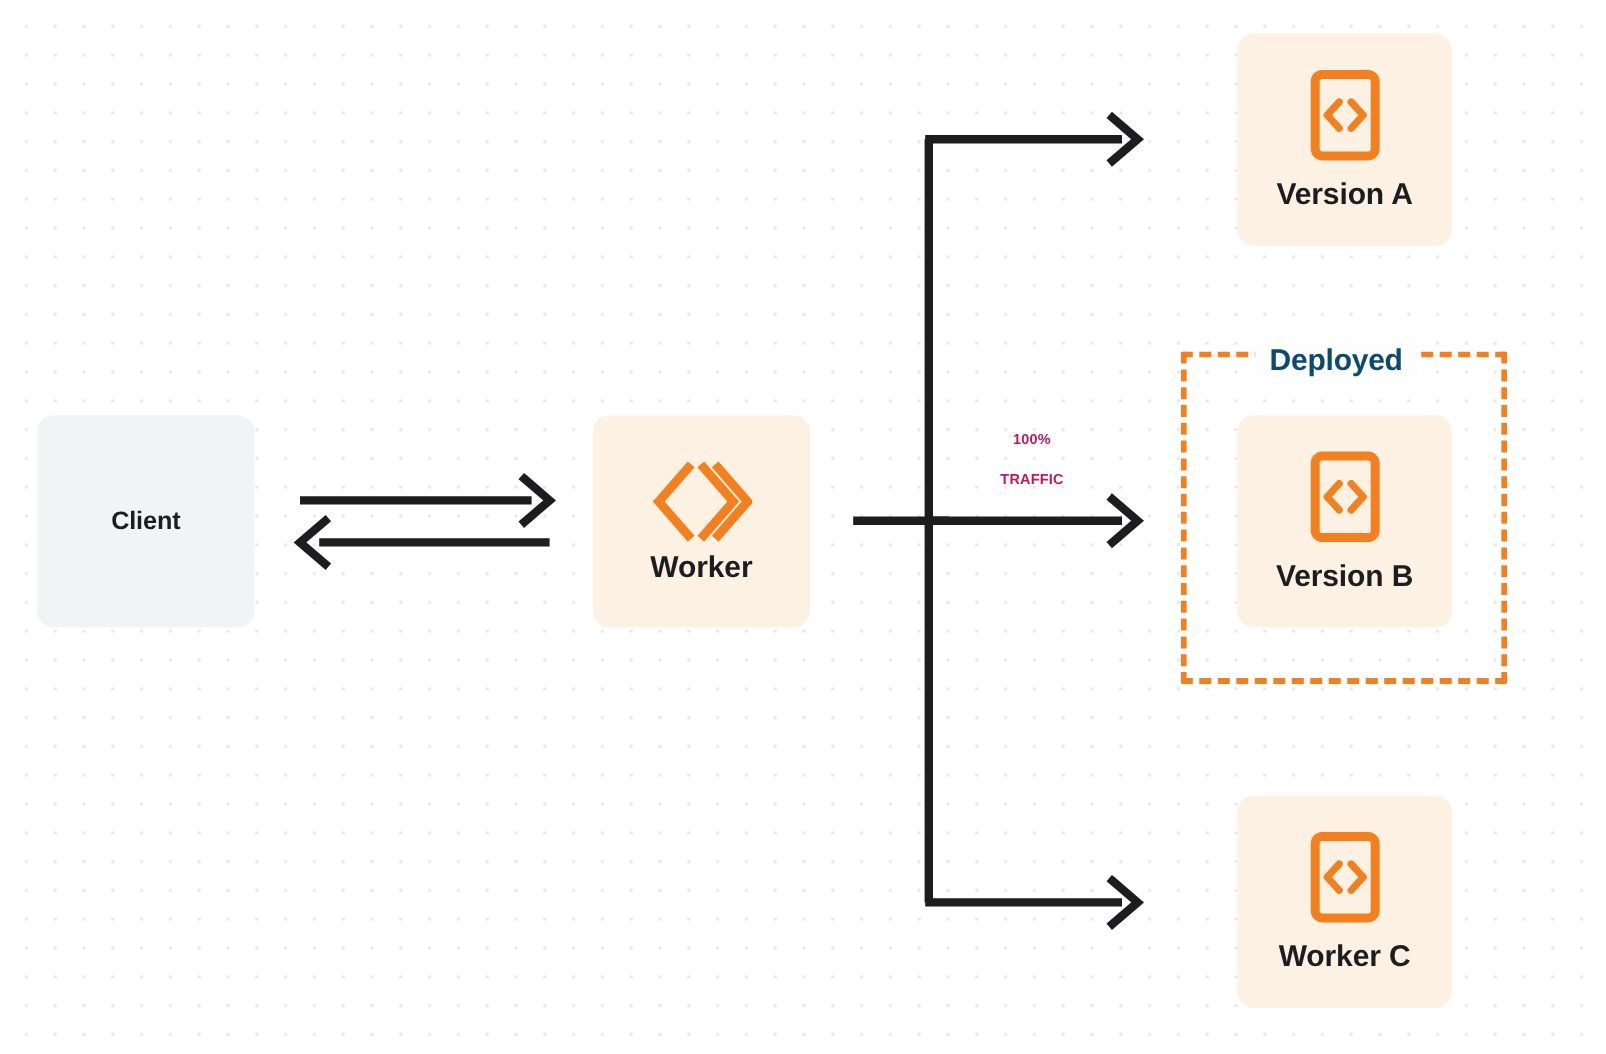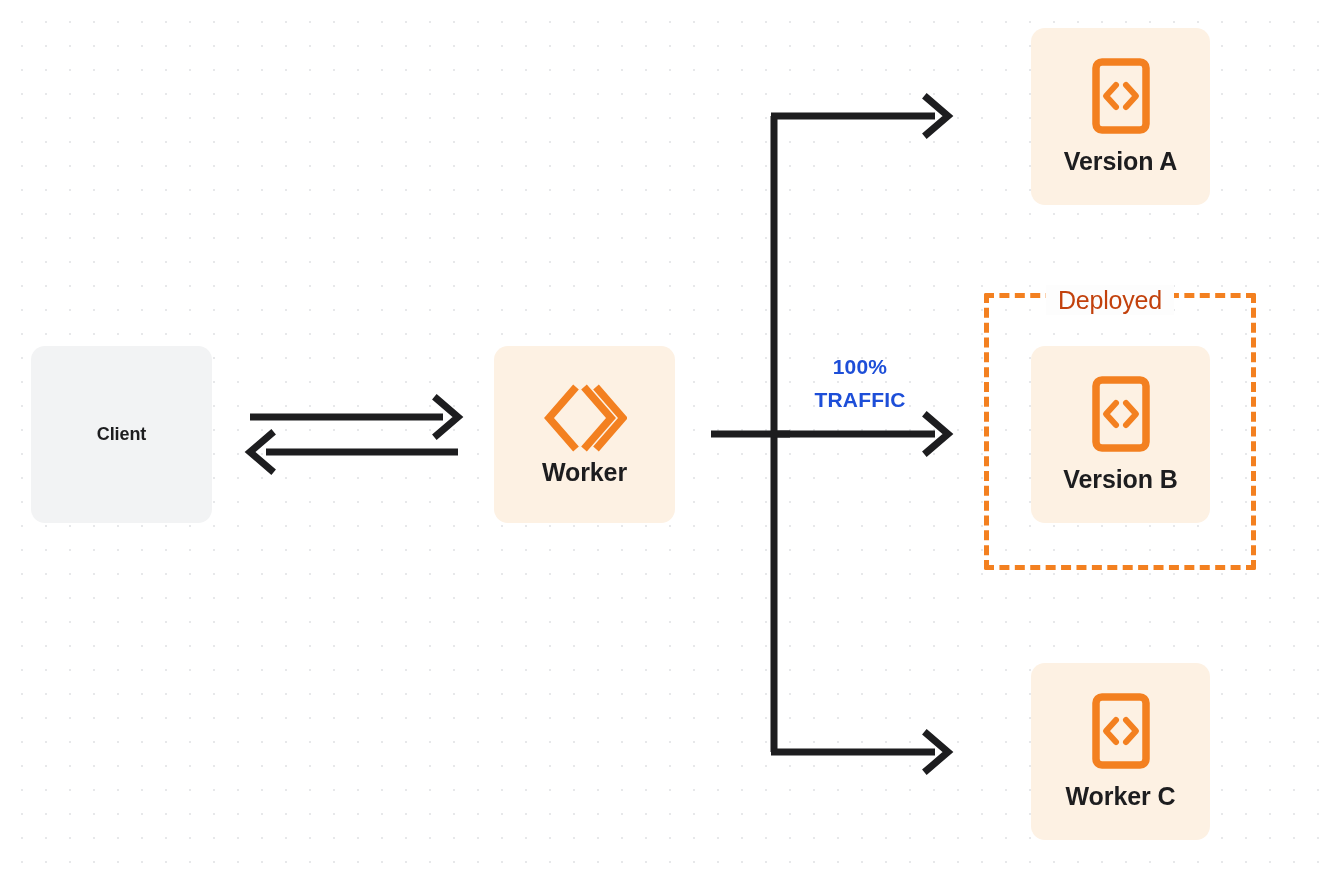--- a/index.html
+++ b/index.html
@@ -13,21 +13,21 @@
     overflow:hidden;
     position:relative;
   }
   .canvas{position:absolute;left:0;top:0;width:1338px;height:878px;}
   .node{position:absolute;display:flex;flex-direction:column;align-items:center;
         justify-content:center;border-radius:14px;box-sizing:border-box;}
   .node-label{font-weight:700;color:#1d1d1f;letter-spacing:-0.1px;}
 
   
   #client{left:31px;top:346px;width:181px;height:177px;background:#f2f3f4;}
-  #client .node-label{font-size:18px;}
+  #client .node-label{font-size:21px;}
 
   
   #worker{left:494px;top:346px;width:181px;height:177px;background:#fdf1e3;}
   #worker .node-label{font-size:25px;margin-top:0;}
 
   
   .version{width:179px;height:177px;background:#fdf1e3;left:1031px;}
   .version .node-label{font-size:25px;margin-top:8px;}
   #versionA{top:28px;}
   #versionB{top:346px;text-align:right;}
@@ -36,30 +36,30 @@
   
   #deployed-frame{
     position:absolute;left:984px;top:293px;width:272px;height:277px;
     box-sizing:border-box;
     border:5px dashed #f38020;border-radius:2px;
   }
   #deployed-label{
     position:absolute;left:1046px;top:285px;
     background:#fdfdfd;
     padding:0 12px;
-    font-size:25px;font-weight:400;color:#c2410c;
+    font-size:25px;font-weight:700;color:#0c4a6e;
     line-height:30px;
     letter-spacing:-0.2px;
     white-space:nowrap;
   }
 
   
   #traffic-label{
     position:absolute;left:795px;top:350px;width:130px;
-    text-align:center;color:#1d4ed8;font-weight:700;font-size:21px;
+    text-align:center;color:#be185d;font-weight:700;font-size:12px;
     line-height:33px;letter-spacing:0.2px;
   }
   #traffic-label div{white-space:nowrap;}
 
   svg.wires{position:absolute;left:0;top:0;width:1338px;height:878px;pointer-events:none;}
 </style>
 </head>
 <body>
 
 <div class="canvas">

